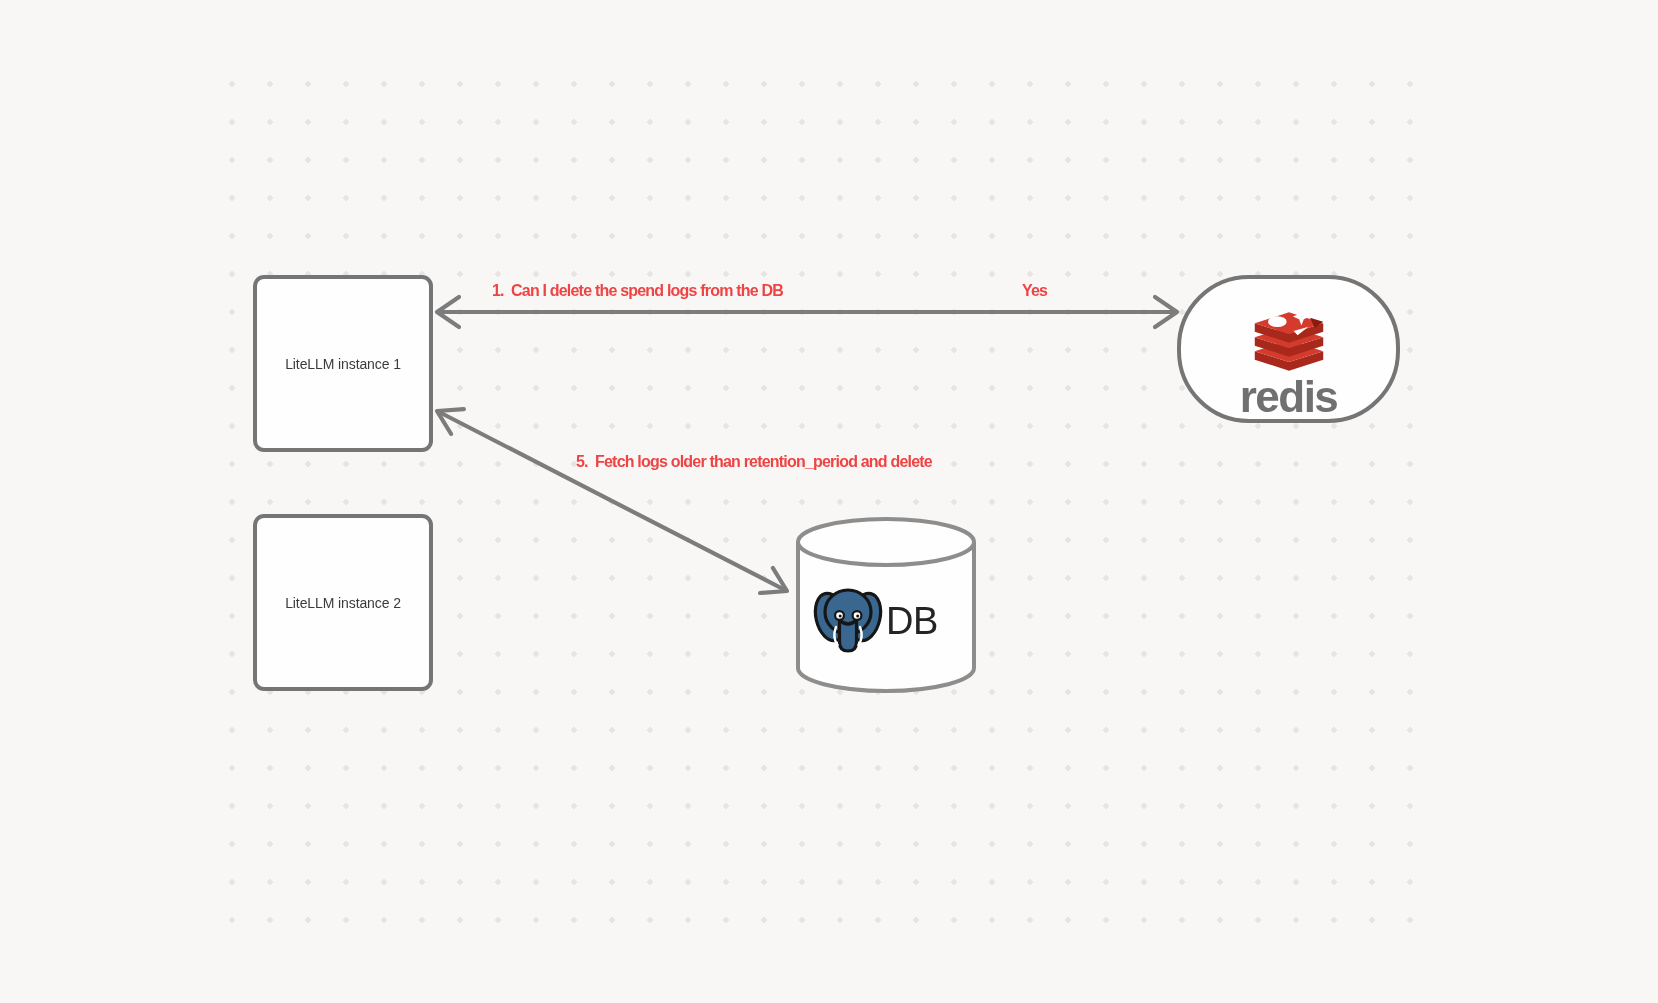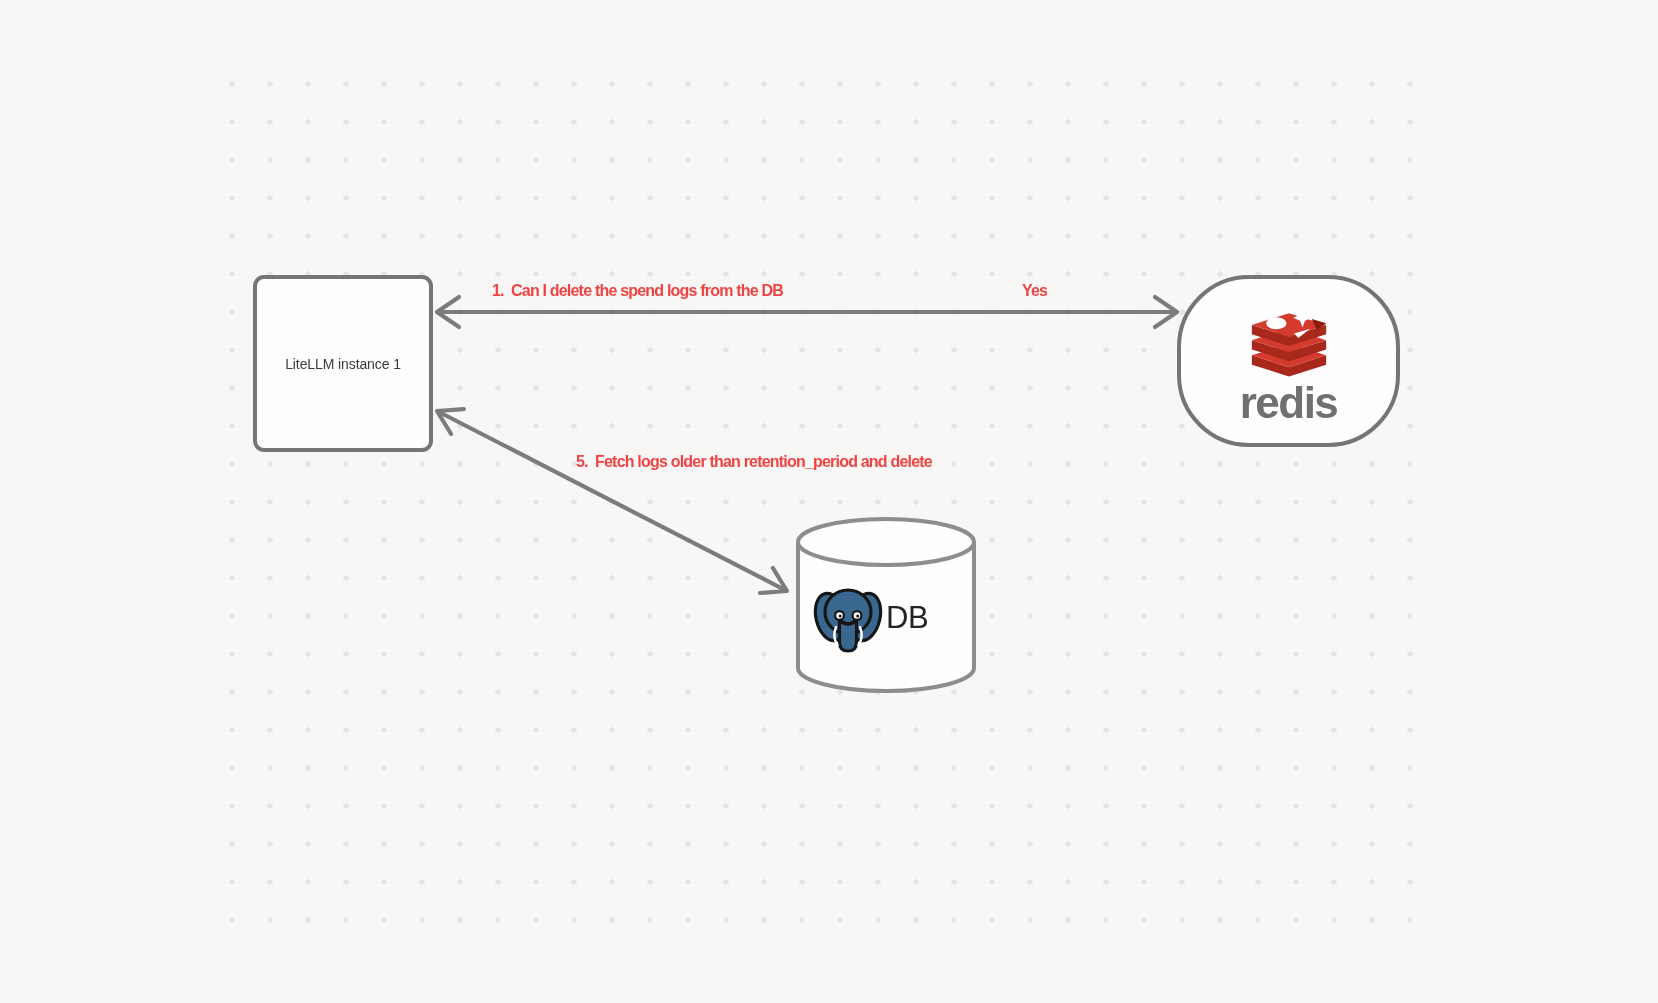--- a/index.html
+++ b/index.html
@@ -16,33 +16,33 @@
   .edges{position:absolute; left:0; top:0; pointer-events:none;}
   .node-box{
     position:absolute; left:253px; width:180px; height:177px;
     box-sizing:border-box; border:4px solid #757575; border-radius:11px;
     background:#fefefe; display:flex; align-items:center; justify-content:center;
   }
   .node-label{
     font-size:14px; color:#3b3b3b; letter-spacing:-0.1px; text-align:center;
   }
   .redis-node{
-    position:absolute; left:1177px; top:275px; width:223px; height:172px;
+    position:absolute; left:1177px; top:275px; width:223px; height:148px;
     box-sizing:border-box; border:4px solid #757575; border-radius:72px;
     background:#fefefe; display:flex; flex-direction:column; align-items:center;
     padding-top:24px;
   }
   .redis-word{
     font-size:44px; font-weight:bold; color:#707070; letter-spacing:-1.5px;
     line-height:1; margin-top:2px;
   }
   .cylinder{position:absolute; left:795px; top:515px;}
   .elephant{position:absolute; left:811px; top:582px;}
   .db-label{
-    position:absolute; left:886px; top:602px; font-size:31px; color:#242424;
+    position:absolute; left:886px; top:602px; font-size:38px; color:#242424;
     line-height:1; letter-spacing:-0.5px;
   }
   .edge-label{
     position:absolute; font-size:16px; font-weight:bold; color:#ef4444;
     letter-spacing:-0.8px; white-space:pre; line-height:1.2;
   }
 </style>
 </head>
 <body>
 
@@ -58,20 +58,23 @@
     </g>
     <g stroke="#7c7c7c" stroke-width="4.2" fill="none" stroke-linecap="round" stroke-linejoin="round">
       <path d="M441,413 L783,589"></path>
       <path d="M451.1,434 L437,411 L463.9,409.1"></path>
       <path d="M760.1,593 L787,591 L772.9,568"></path>
     </g>
   </svg>
 
   <div class="node-box" style="top:275px">
     <span class="node-label">LiteLLM instance 1</span>
+  </div>
+  <div class="node-box" style="top:514px">
+    <span class="node-label">LiteLLM instance 2</span>
   </div>
 
   <div class="redis-node">
     <svg class="redis-logo" width="86" height="76" viewBox="0 0 100 90">
       <g>
         <path d="M6,62 L6,73 L50,87 L94,73 L94,62 L50,76 Z" fill="#a8281c"></path>
         <path d="M50,48 L94,62 L50,76 L6,62 Z" fill="#d43b2d"></path>
         <path d="M6,44 L6,55 L50,69 L94,55 L94,44 L50,58 Z" fill="#a8281c"></path>
         <path d="M50,30 L94,44 L50,58 L6,44 Z" fill="#d43b2d"></path>
         <path d="M6,26 L6,37 L50,51 L94,37 L94,26 L50,40 Z" fill="#a8281c"></path>

